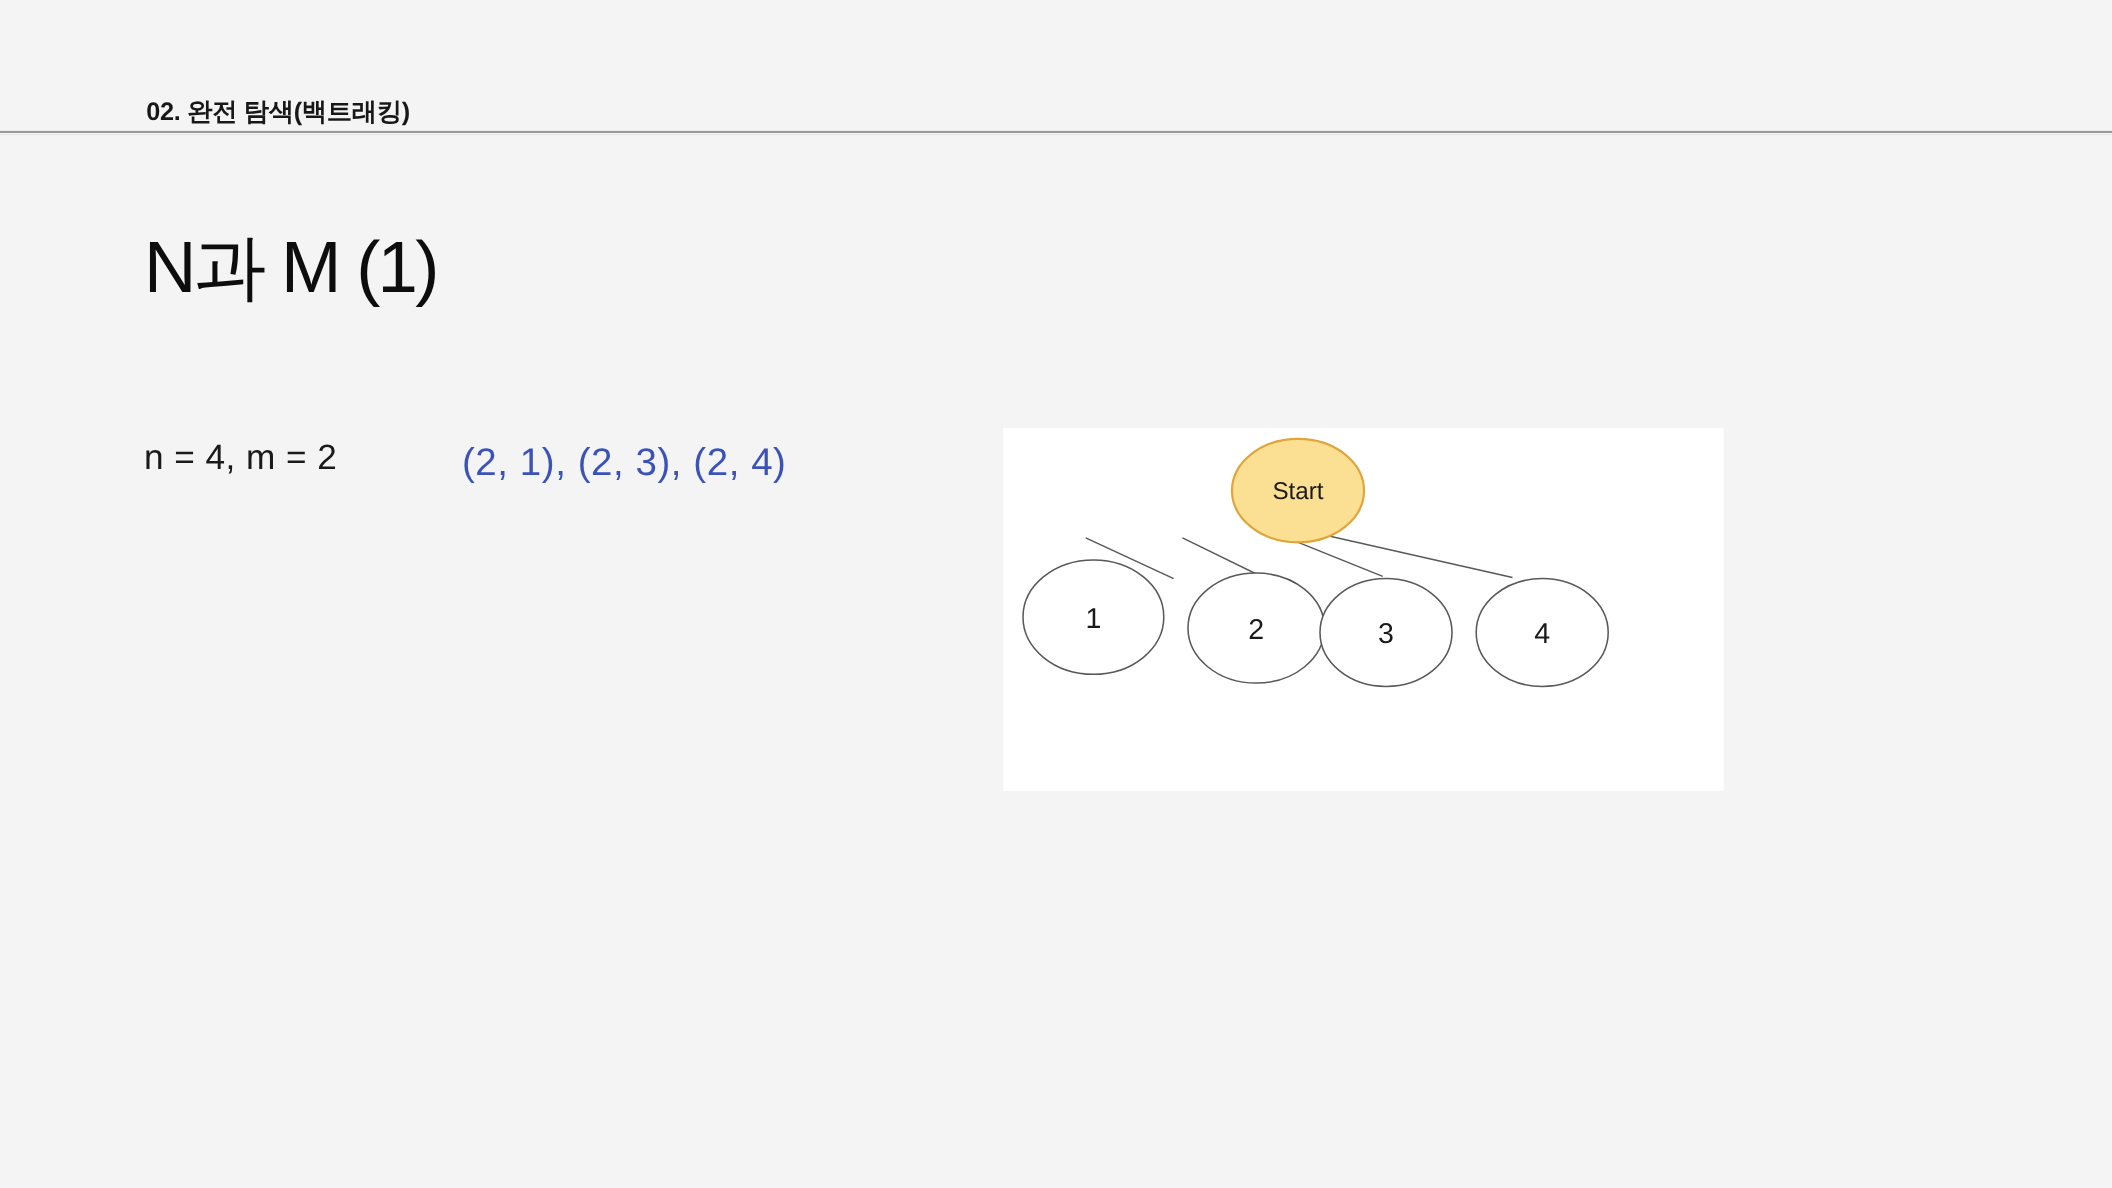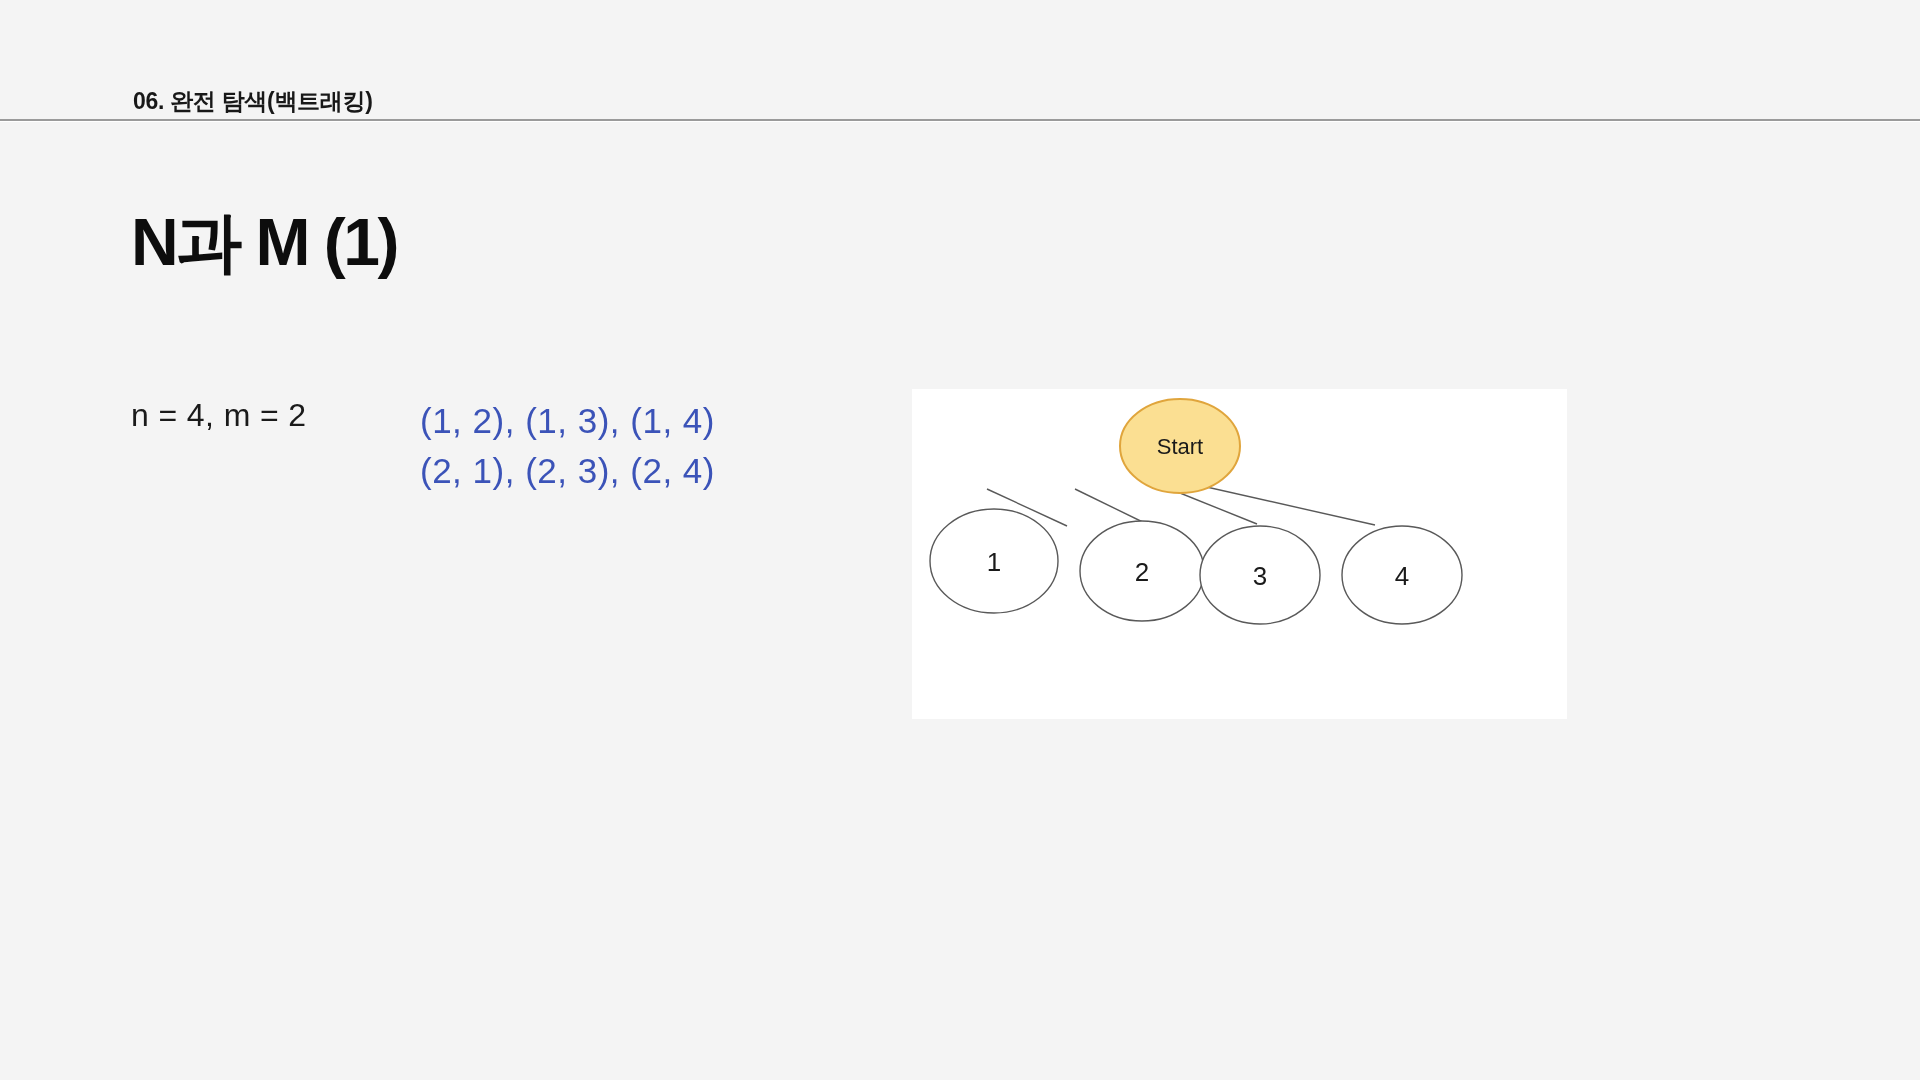--- a/index.html
+++ b/index.html
@@ -42,21 +42,21 @@
     background: #9a9a9a;
     border-bottom: 1px solid #ffffff;
   }
 
   
   .slide-title {
     position: absolute;
     left: 131px;
     top: 209px;
     font-size: 66px;
-    font-weight: bold;
+    font-weight: normal;
     color: #0d0d0d;
     letter-spacing: -2.5px;
     line-height: 1;
     white-space: nowrap;
   }
 
   
   .params {
     position: absolute;
     left: 131px;
@@ -98,30 +98,29 @@
     text-anchor: middle;
     dominant-baseline: middle;
   }
   .node-label.start { font-size: 22px; }
   .node-label.leaf  { font-size: 26px; }
 </style>
 </head>
 <body>
 
 <div class="header">
-  <div class="header-label">06. 완전 탐색(백트래킹)</div>
+  <div class="header-label">02. 완전 탐색(백트래킹)</div>
   <div class="header-rule"></div>
 </div>
 
 <div class="slide-title">N과 M (1)</div>
 
 <div class="params">n = 4, m = 2</div>
 
 <div class="pairs-block">
-  <span class="pairs-row">(1, 2), (1, 3), (1, 4)</span>
   <span class="pairs-row">(2, 1), (2, 3), (2, 4)</span>
 </div>
 
 <div class="diagram-panel">
   <svg class="diagram-svg" viewBox="0 0 655 330" xmlns="http://www.w3.org/2000/svg">
 
     <g>
       <line x1="155" y1="137" x2="75" y2="100" stroke="#595959" stroke-width="1.4"></line>
       <line x1="245" y1="140" x2="163" y2="100" stroke="#595959" stroke-width="1.4"></line>
       <line x1="345" y1="135" x2="258" y2="100" stroke="#595959" stroke-width="1.4"></line>

